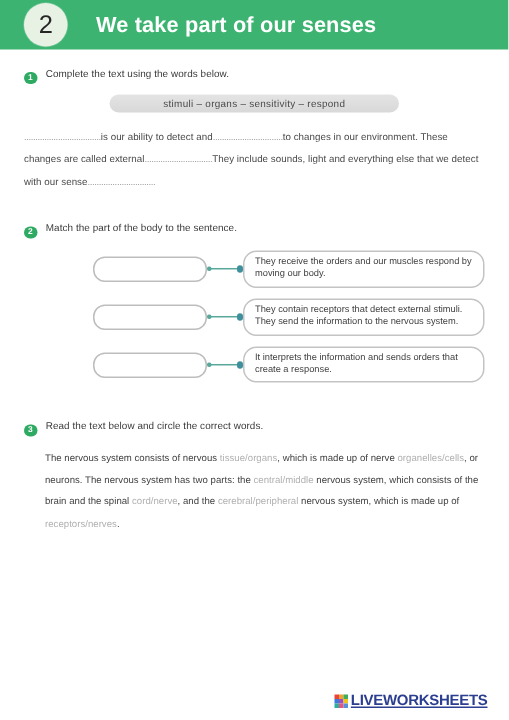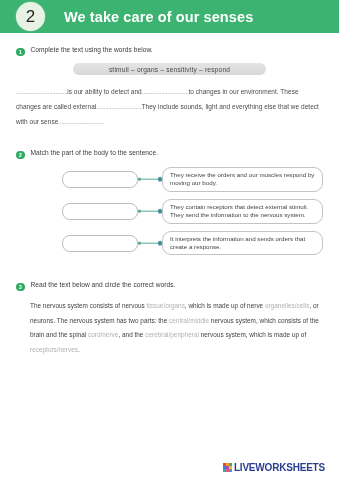--- a/index.html
+++ b/index.html
@@ -216,21 +216,21 @@
     font-weight: 700;
     color: #2c3e8f;
     letter-spacing: -0.2px;
   }
 </style>
 </head>
 <body>
 
 <div class="header" style="background: rgb(60, 179, 113);">
   <div class="unit-badge" style="background: rgb(232, 242, 228);">2</div>
-  <div class="header-title">We take care of our senses</div>
+  <div class="header-title">We take part of our senses</div>
 </div>
 
 <div class="sheet">
 
   <div class="exercise" style="margin-top:13px;">
     <div class="ex-head">
       <div class="ex-num">1</div>
       <div class="ex-title">Complete the text using the words below.</div>
     </div>
 
@@ -305,14 +305,14 @@
       <i style="background: rgb(232, 68, 58);"></i>
       <i style="background: rgb(240, 160, 48);"></i>
       <i style="background: rgb(63, 174, 90);"></i>
       <i style="background: rgb(58, 123, 213);"></i>
       <i style="background: rgb(155, 79, 192);"></i>
       <i style="background: rgb(240, 196, 25);"></i>
       <i style="background: rgb(42, 176, 160);"></i>
       <i style="background: rgb(232, 84, 124);"></i>
       <i style="background: rgb(90, 143, 216);"></i>
     </span>
-  <span class="lw-text" style="color: rgb(44, 62, 143);">LIVEWORKSHEETS</span>
+  <span class="lw-text" style="color: rgb(44, 62, 143); text-decoration: underline;">LIVEWORKSHEETS</span>
 </div>
 
 </body></html>

